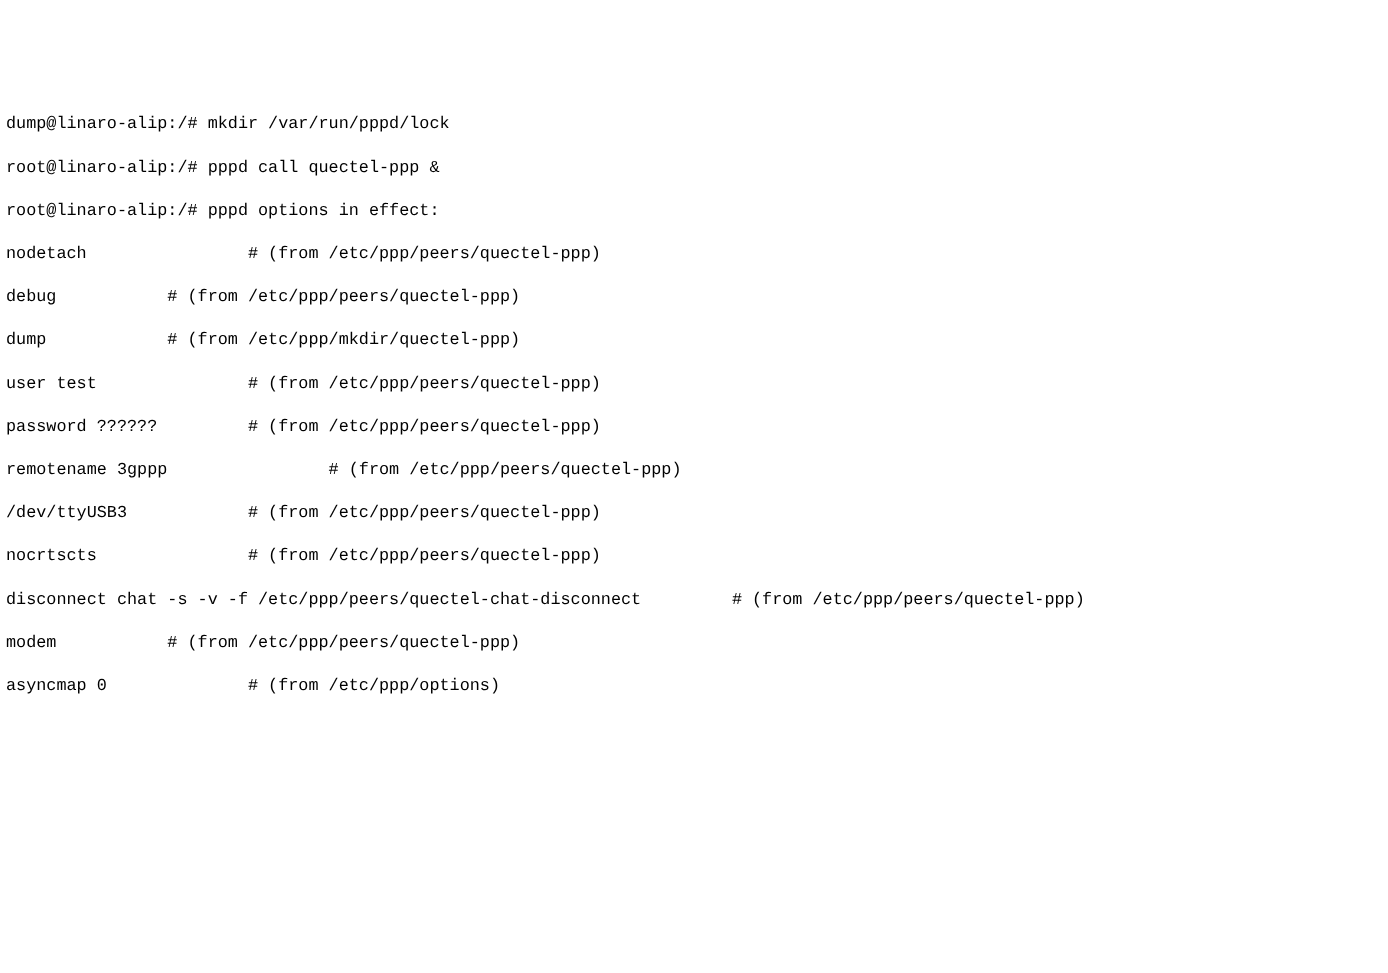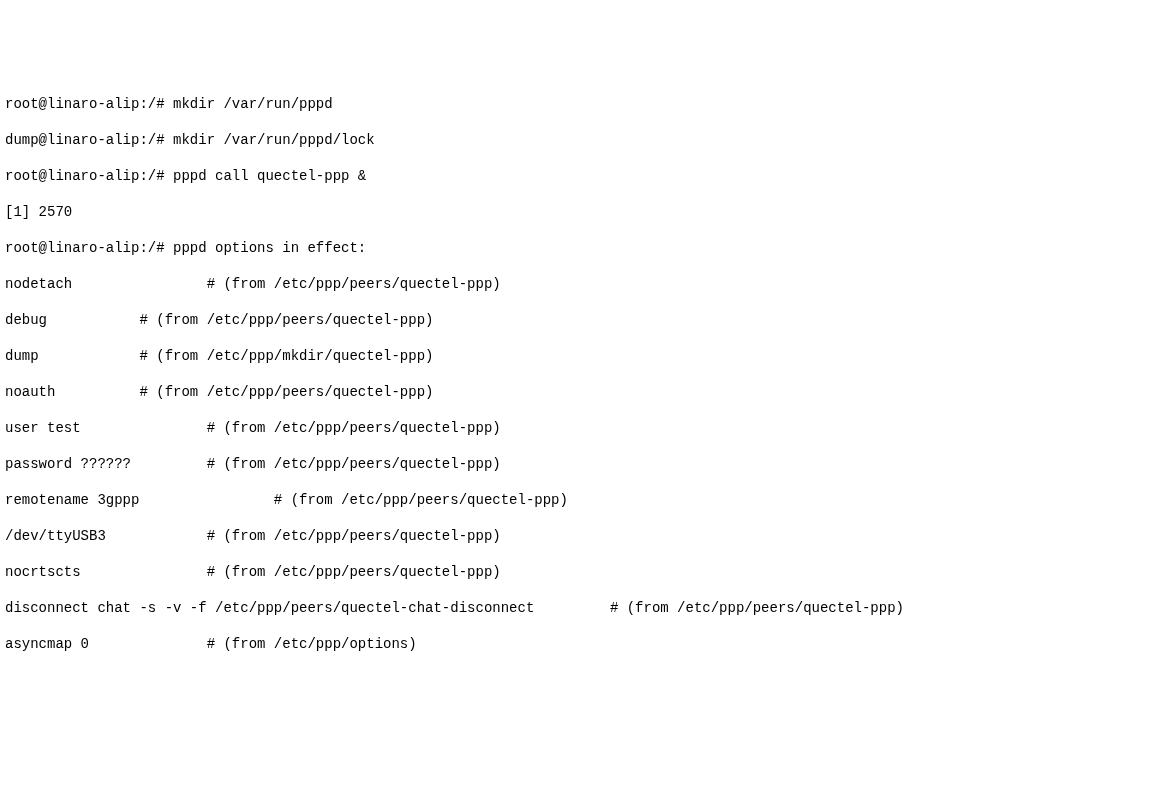--- a/index.html
+++ b/index.html
@@ -15,35 +15,33 @@
     .terminal-line {
       white-space: pre;
     }
   </style>
 </head>
 <body>
 
 
 
 <div>
-<div class="terminal-line">root@linaro-alip:/# mkdir /var/run/pppd</div>
 <div class="terminal-line">dump@linaro-alip:/# mkdir /var/run/pppd/lock</div>
 <div class="terminal-line">root@linaro-alip:/# pppd call quectel-ppp &amp;</div>
-<div class="terminal-line">[1] 2570</div>
 <div class="terminal-line">root@linaro-alip:/# pppd options in effect:</div>
 <div class="terminal-line">nodetach                # (from /etc/ppp/peers/quectel-ppp)</div>
 <div class="terminal-line">debug           # (from /etc/ppp/peers/quectel-ppp)</div>
 <div class="terminal-line">dump            # (from /etc/ppp/mkdir/quectel-ppp)</div>
-<div class="terminal-line">noauth          # (from /etc/ppp/peers/quectel-ppp)</div>
 <div class="terminal-line">user test               # (from /etc/ppp/peers/quectel-ppp)</div>
 <div class="terminal-line">password ??????         # (from /etc/ppp/peers/quectel-ppp)</div>
 <div class="terminal-line">remotename 3gppp                # (from /etc/ppp/peers/quectel-ppp)</div>
 <div class="terminal-line">/dev/ttyUSB3            # (from /etc/ppp/peers/quectel-ppp)</div>
 <div class="terminal-line">nocrtscts               # (from /etc/ppp/peers/quectel-ppp)</div>
 <div class="terminal-line">disconnect chat -s -v -f /etc/ppp/peers/quectel-chat-disconnect         # (from /etc/ppp/peers/quectel-ppp)</div>
+<div class="terminal-line">modem           # (from /etc/ppp/peers/quectel-ppp)</div>
 <div class="terminal-line">asyncmap 0              # (from /etc/ppp/options)</div>
 
 
 
 
 
 
 
 
 

